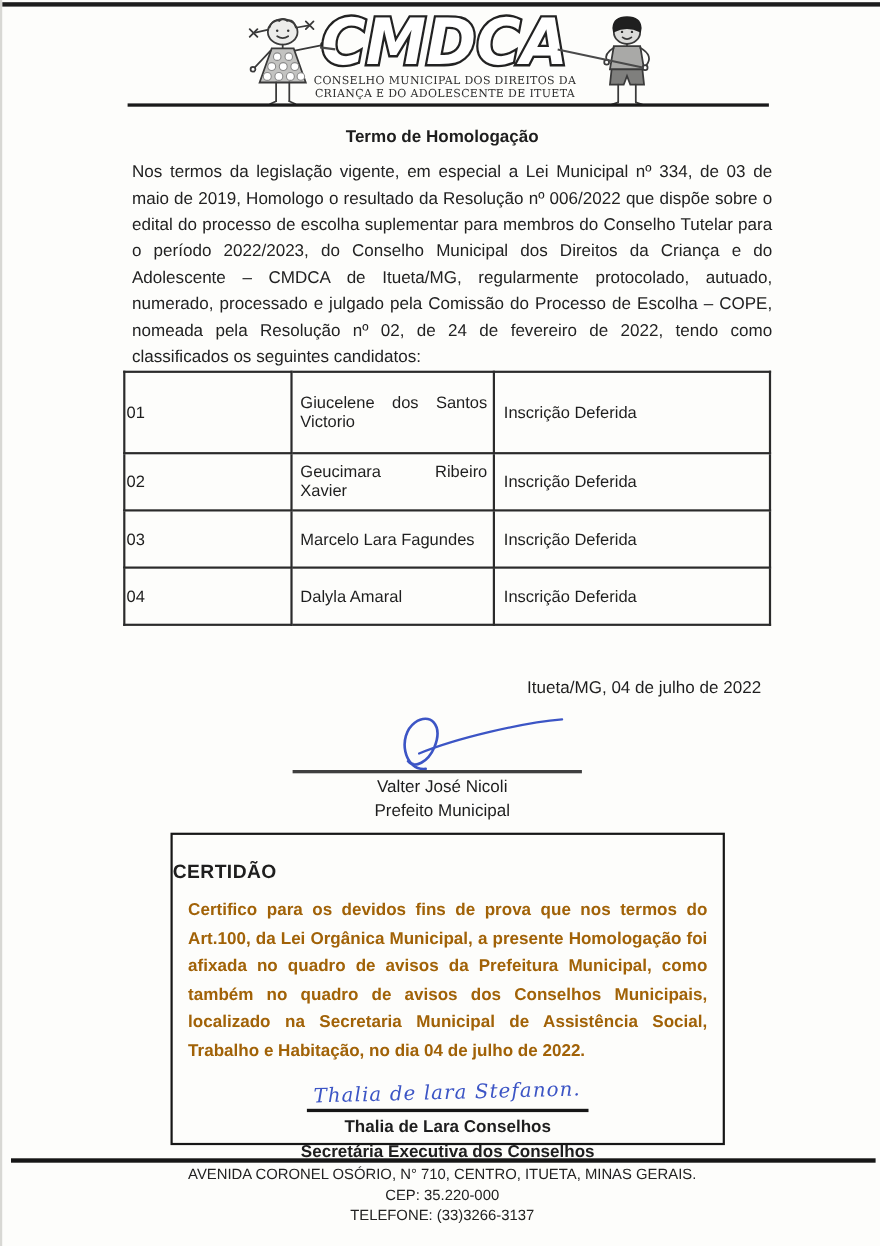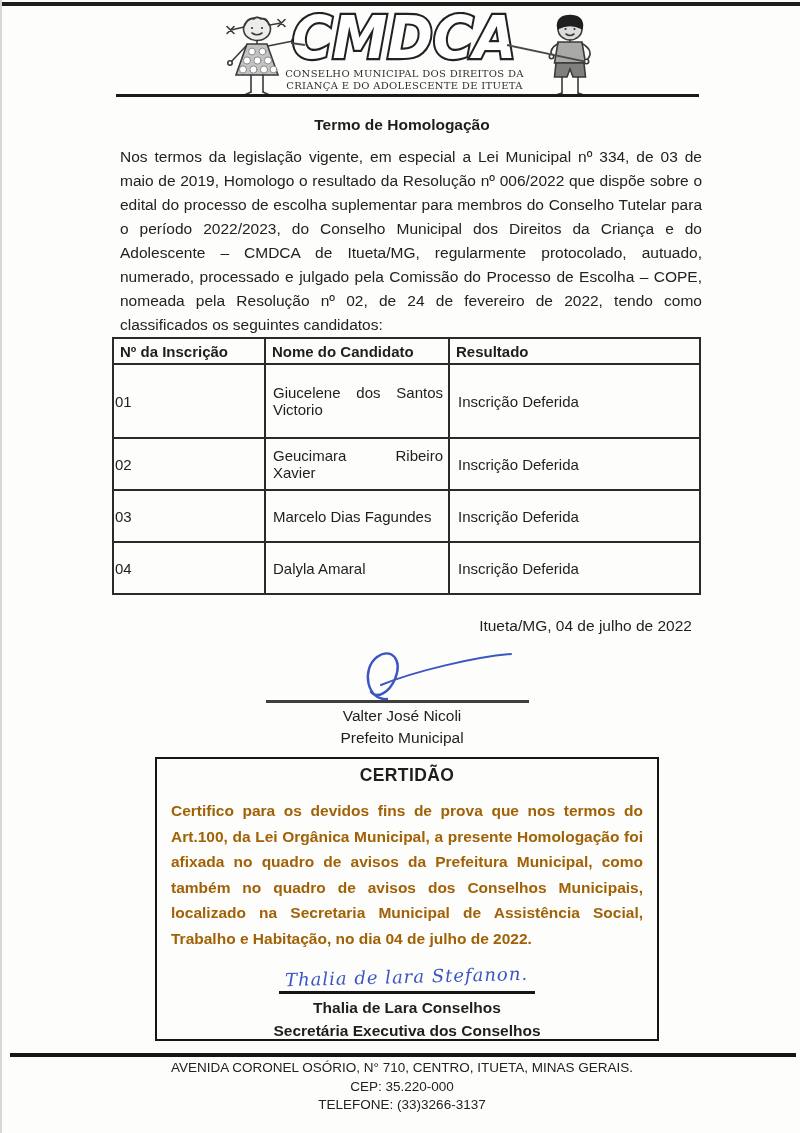--- a/index.html
+++ b/index.html
@@ -42,21 +42,21 @@
   .dateline{position:absolute;top:617px;left:118px;width:572px;text-align:right;
     font-size:15.5px;}
 
   .sig1-svg{position:absolute;top:643px;left:333px;width:190px;height:60px;}
   .sig1-line{position:absolute;top:700px;left:264px;width:263px;height:2.5px;background:#3f3f3f;}
   .sig1-name{position:absolute;top:705px;left:0;width:800px;text-align:center;
     font-size:15.5px;line-height:22px;}
 
   .cert-box{position:absolute;top:757px;left:153px;width:504px;height:284px;
     border:2.5px solid #161616;box-sizing:border-box;}
-  .cert-title{margin-top:6px;text-align:center;font-weight:bold;font-size:17.5px;
+  .cert-title{margin-top:23px;font-weight:bold;font-size:17.5px;
     letter-spacing:.4px;}
   .cert-text{margin:12px 14px 15px 14px;font-weight:bold;font-size:15.5px;
     line-height:25.5px;text-align:justify;color:#a16207;}
   .cert-sig{position:relative;text-align:center;margin-top:1px;height:28px;}
   .cert-sig-script{display:inline-block;font-family:"DejaVu Serif",serif;
     font-style:italic;font-size:18px;color:#3c55c5;transform:rotate(-1.5deg);
     letter-spacing:1px;white-space:nowrap;}
   .cert-sig-line{margin:-3px auto 0 auto;width:256px;height:2.5px;background:#161616;}
   .cert-names{text-align:center;font-weight:bold;font-size:15.5px;line-height:23px;
     margin-top:2px;}
@@ -139,38 +139,33 @@
   <div class="doc-title">Termo de Homologação</div>
   <div class="body-par">Nos termos da legislação vigente, em especial a Lei Municipal nº 334, de 03 de maio de 2019, Homologo o resultado da Resolução nº 006/2022 que dispõe sobre o edital do processo de escolha suplementar para membros do Conselho Tutelar para o período 2022/2023, do Conselho Municipal dos Direitos da Criança e do Adolescente – CMDCA de Itueta/MG, regularmente protocolado, autuado, numerado, processado e julgado pela Comissão do Processo de Escolha – COPE, nomeada pela Resolução nº 02, de 24 de fevereiro de 2022, tendo como classificados os seguintes candidatos:</div>
 
   <table class="results">
     <colgroup>
         <col class="c1">
         <col class="c2">
         <col class="c3">
       </colgroup>
     <tbody>
-        <tr>
-      <th>Nº da Inscrição</th>
-      <th>Nome do Candidato</th>
-      <th>Resultado</th>
-    </tr>
     <tr class="row1">
       <td class="num">01</td>
       <td class="nome">Giucelene dos Santos Victorio</td>
       <td class="res">Inscrição Deferida</td>
     </tr>
     <tr class="rowN">
       <td class="num">02</td>
       <td class="nome">Geucimara Ribeiro Xavier</td>
       <td class="res">Inscrição Deferida</td>
     </tr>
     <tr class="rowN">
       <td class="num">03</td>
-      <td class="nome">Marcelo Dias Fagundes</td>
+      <td class="nome">Marcelo Lara Fagundes</td>
       <td class="res">Inscrição Deferida</td>
     </tr>
     <tr class="rowN">
       <td class="num">04</td>
       <td class="nome">Dalyla Amaral</td>
       <td class="res">Inscrição Deferida</td>
     </tr>
   </tbody>
     </table>
 

